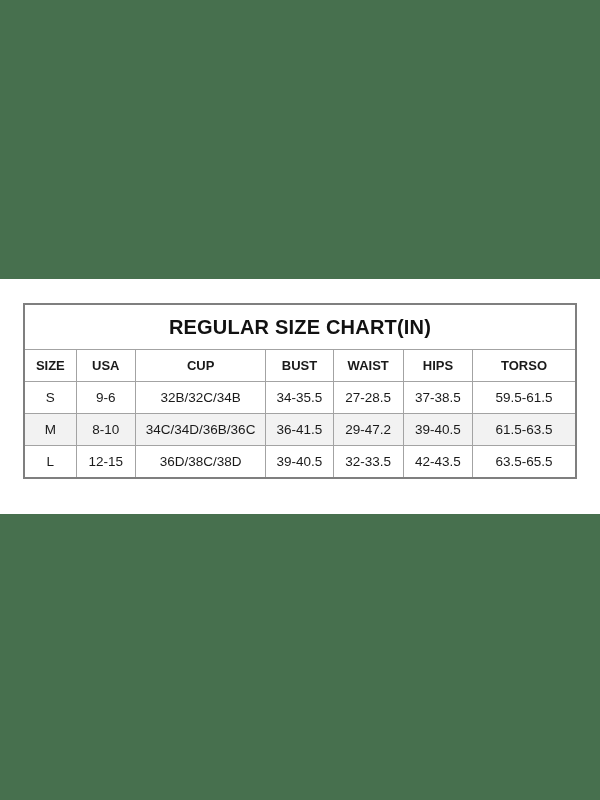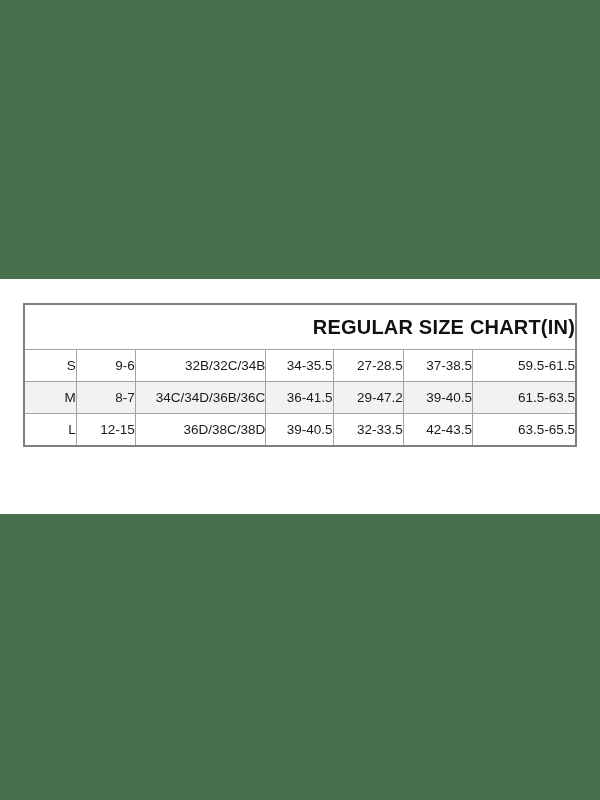--- a/index.html
+++ b/index.html
@@ -28,21 +28,21 @@
     left: 23px;
     top: 24px;
     width: 554px;
     border-collapse: collapse;
     table-layout: fixed;
     border: 2px solid #7f7f7f;
     background: #ffffff;
   }
   table.size-chart td, table.size-chart th {
     border: 1px solid #a3a3a3;
-    text-align: right;
+    text-align: center;
     vertical-align: middle;
     padding: 0;
     overflow: hidden;
     white-space: nowrap;
   }
   .title-cell {
     height: 44px;
     font-size: 20px;
     font-weight: bold;
     letter-spacing: 0.2px;
@@ -94,32 +94,41 @@
         <col class="c-cup">
         <col class="c-bust">
       <col class="c-waist">
         <col class="c-hips">
         <col class="c-torso">
     </colgroup>
     <tbody>
       <tr>
         <td class="title-cell" colspan="7">REGULAR SIZE CHART(IN)</td>
       </tr>
+      <tr class="header-row">
+        <th>SIZE</th>
+        <th>USA</th>
+        <th>CUP</th>
+        <th>BUST</th>
+        <th>WAIST</th>
+        <th>HIPS</th>
+        <th>TORSO</th>
+      </tr>
       <tr class="data-row">
         <td>S</td>
         <td>9-6</td>
         <td>32B/32C/34B</td>
         <td>34-35.5</td>
         <td>27-28.5</td>
         <td>37-38.5</td>
         <td>59.5-61.5</td>
       </tr>
       <tr class="data-row alt">
         <td>M</td>
-        <td>8-7</td>
+        <td>8-10</td>
         <td>34C/34D/36B/36C</td>
         <td>36-41.5</td>
         <td>29-47.2</td>
         <td>39-40.5</td>
         <td>61.5-63.5</td>
       </tr>
       <tr class="data-row">
         <td>L</td>
         <td>12-15</td>
         <td>36D/38C/38D</td>

